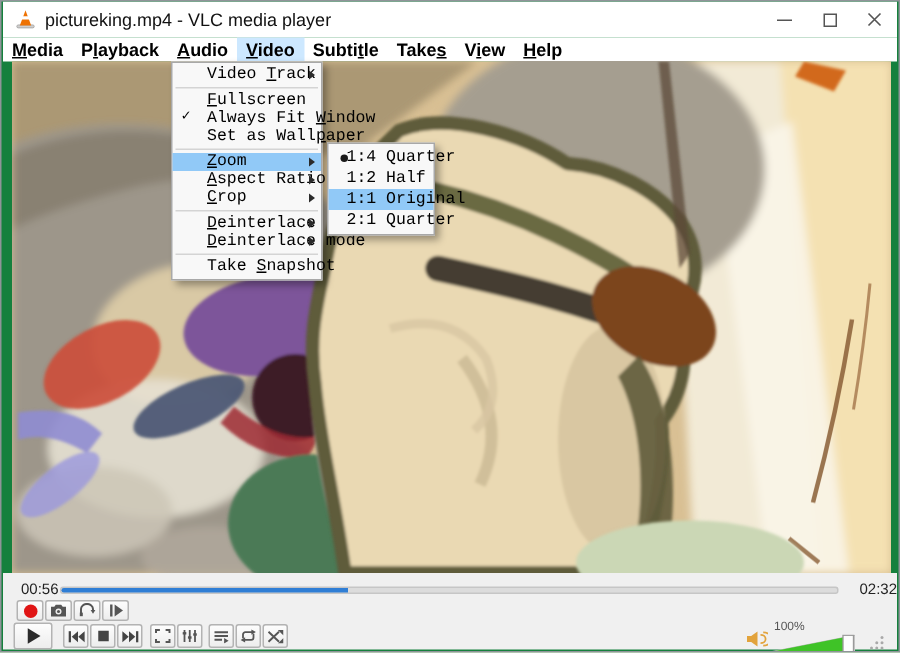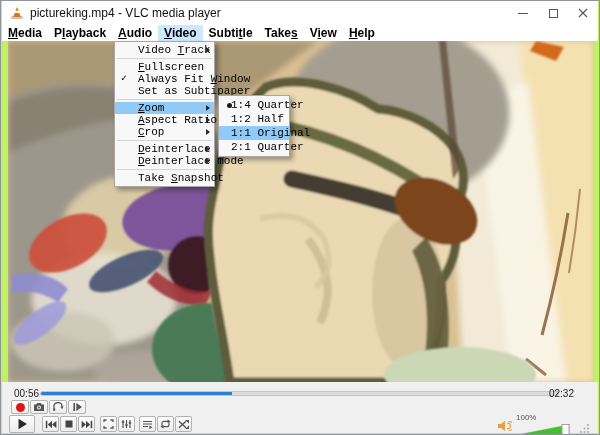--- a/index.html
+++ b/index.html
@@ -1,17 +1,17 @@
 <!DOCTYPE html>
 <html><head>
 <meta charset="utf-8">
 <style>
   * { margin:0; padding:0; box-sizing:border-box; }
   html,body { width:600px; height:435px; background:#fff; font-family:"Liberation Sans", sans-serif; }
-  .window { position:relative; width:600px; height:435px; background:#bef264; border:1px solid #8f9499; overflow:hidden; }
+  .window { position:relative; width:600px; height:435px; background:#15803d; border:1px solid #8f9499; overflow:hidden; }
 
   
   .titlebar { position:absolute; left:1px; top:0; right:1px; height:24px; background:#ffffff; display:flex; align-items:center; padding-left:8px; }
   .titlebar .title { font-size:12px; color:#111; margin-left:6px; }
   .winbtns { position:absolute; right:0; top:0; height:24px; display:flex; }
   .winbtn { width:30px; height:24px; display:flex; align-items:center; justify-content:center; }
   .glyph-min { width:10px; height:1px; background:#555; }
   .glyph-max { width:9px; height:9px; border:1px solid #555; }
 
   
@@ -21,21 +21,21 @@
   .u { text-decoration:underline; }
 
   
   .video { position:absolute; left:7px; top:40px; width:586px; height:341px; background:#d9c094; }
   .video svg { display:block; width:100%; height:100%; }
 
   
   .controls { position:absolute; left:1px; top:381px; right:1px; bottom:1px; background:#f0f0f0; }
   .time { position:absolute; font-size:10px; color:#222; top:6px; }
   .time.left { left:12px; }
-  .time.right { right:24px; }
+  .time.right { right:0; }
   .seek { position:absolute; left:38px; top:9px; width:519px; height:5px; background:#dcdcdc; border:1px solid #c6c6c6; border-radius:2px; }
   .seek .fill { height:100%; background:#2f7ed5; border-radius:2px 0 0 2px; }
 
   .btn { background:linear-gradient(#fdfdfd,#ededed); border:1px solid #b3b3b3; border-radius:2px; display:inline-flex; align-items:center; justify-content:center; }
   .adv { position:absolute; left:9px; top:18px; display:flex; gap:1px; }
   .adv .btn { width:18px; height:14px; }
   .dot-rec { width:9px; height:9px; border-radius:50%; background:#e01515; }
 
   .mainrow { position:absolute; left:7px; top:33px; right:6px; height:18px; }
   .grp { position:absolute; display:flex; gap:1px; }
@@ -278,21 +278,21 @@
           <circle cx="1" cy="9" r="1" fill="#a9a9a9"></circle>
       </svg>
     </div>
   </div>
 
   <div class="menupanel dropdown">
     <div class="mi"><span>Video </span><span class="u">T</span><span>rack</span><span class="subarrow"></span></div>
     <div class="sep"></div>
     <div class="mi"><span class="u">F</span><span>ullscreen</span></div>
     <div class="mi"><span class="check">✓</span><span>Always Fit </span><span class="u">W</span><span>indow</span></div>
-    <div class="mi"><span>Set as Subti</span><span class="u">p</span><span>aper</span></div>
+    <div class="mi"><span>Set as Wall</span><span class="u">p</span><span>aper</span></div>
     <div class="sep"></div>
     <div class="mi hl"><span class="u">Z</span><span>oom</span><span class="subarrow"></span></div>
     <div class="mi"><span class="u">A</span><span>spect Ratio</span><span class="subarrow"></span></div>
     <div class="mi"><span class="u">C</span><span>rop</span><span class="subarrow"></span></div>
     <div class="sep"></div>
     <div class="mi"><span class="u">D</span><span>einterlace</span><span class="subarrow"></span></div>
     <div class="mi"><span class="u">D</span><span>einterlace mode</span><span class="subarrow"></span></div>
     <div class="sep"></div>
     <div class="mi"><span>Take </span><span class="u">S</span><span>napshot</span></div>
   </div>

